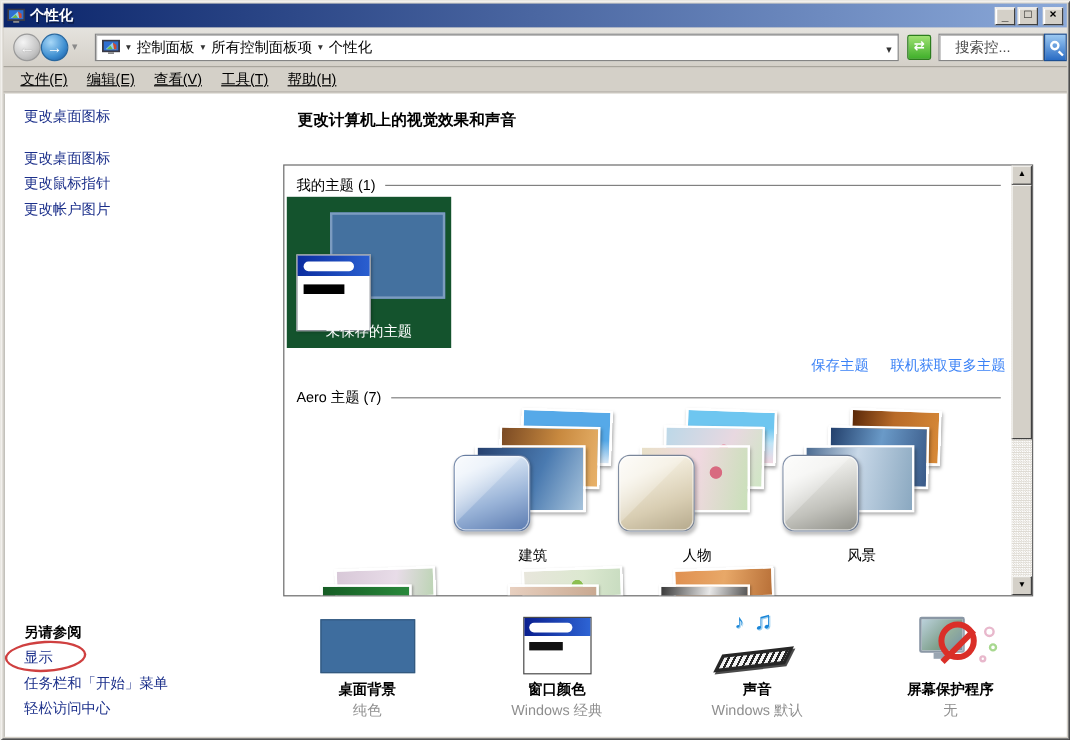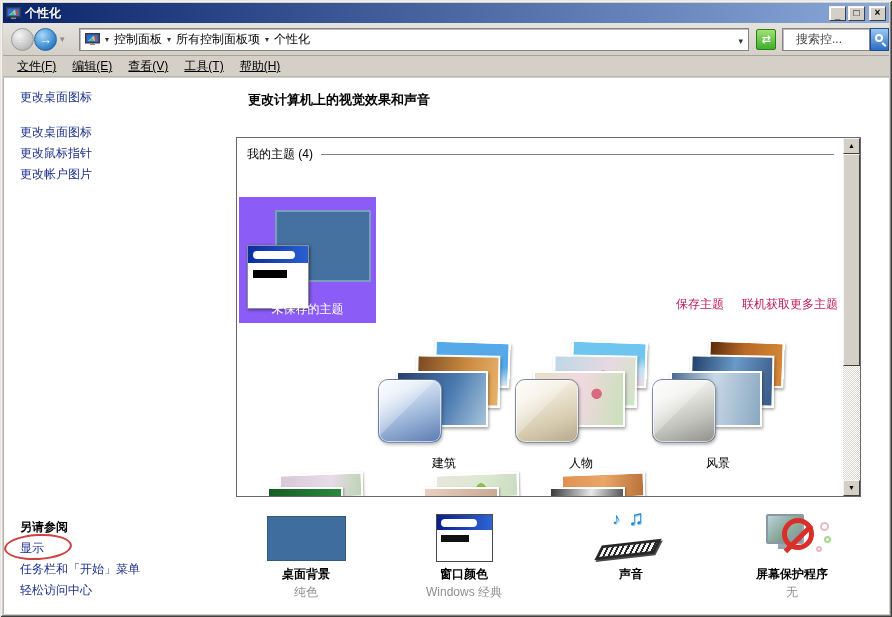--- a/index.html
+++ b/index.html
@@ -67,32 +67,32 @@
   .page-title { position:absolute; left:248px; top:91px; font-size:13px; font-weight:bold; }
   .page-subtitle { position:absolute; left:248px; top:117px; }
 
   
   .themebox { position:absolute; left:236px; top:137px; width:625px; height:360px;
               border:1px solid #6a6a6a; background:#fff; overflow:hidden; }
   .group-label { position:absolute; left:10px; right:26px; display:flex; align-items:center; }
   .group-label .line { flex:1; height:1px; background:#808080; margin-left:8px; }
   .gl-my { top:8px; } .gl-aero { top:185px; }
 
-  .mytile { position:absolute; left:2px; top:26px; width:137px; height:126px; background:#8b5cf6;margin-top:33px; }
+  .mytile { position:absolute; left:2px; top:26px; width:137px; height:126px; background:#14532d; }
   .tile-desk { position:absolute; left:36px; top:13px; width:96px; height:72px;
                background:#44719f; border:2px solid #7c9cc0; }
   .tile-win { position:absolute; left:8px; top:48px; width:62px; height:64px; background:#fff;
               border:1px solid #8a8f96; box-shadow:1px 1px 3px rgba(0,0,0,.45); }
   .tw-title { height:17px; background:linear-gradient(90deg,#0b2da0,#2a5fd0); }
   .tw-pill { position:absolute; left:5px; top:5px; width:42px; height:8px; background:#fff; border-radius:4px; }
   .tw-stripe { position:absolute; left:5px; top:24px; width:34px; height:8px; background:#000; }
   .mytile .tlabel { position:absolute; left:0; right:0; bottom:5px; text-align:center; color:#fff; }
 
   .theme-links { position:absolute; top:158px; right:22px; display:flex; gap:18px; }
-  .theme-links span { color:#be185d; cursor:pointer; }
+  .theme-links span { color:#3b82f6; cursor:pointer; }
 
   .aero-item { position:absolute; top:203px; width:132px; }
   .ai-0{left:4px;} .ai-1{left:141px;} .ai-2{left:278px;} .ai-3{left:415px;}
   .stack { position:relative; width:132px; height:108px; }
   .card { position:absolute; border:2px solid #fff; box-shadow:1px 2px 3px rgba(0,0,0,.35); }
   .c-back { left:56px; top:0; width:76px; height:46px; transform:rotate(2deg); }
   .c-mid  { left:38px; top:14px; width:84px; height:52px; transform:rotate(1deg); }
   .c-front{ left:18px; top:30px; width:92px; height:56px; }
   .glass { position:absolute; left:0; top:38px; width:64px; height:64px; border-radius:10px;
            border:1px solid rgba(95,115,150,.75);
@@ -266,39 +266,43 @@
   <span class="sidelink" style="top:89px">更改桌面图标</span>
   <span class="sidelink" style="top:124px">更改桌面图标</span>
   <span class="sidelink" style="top:145px">更改鼠标指针</span>
   <span class="sidelink" style="top:166px">更改帐户图片</span>
 
   <div class="page-title">更改计算机上的视觉效果和声音</div>
 
   <div class="themebox">
 
     <div class="group-label gl-my">
-      <span>我的主题 (4)</span>
+      <span>我的主题 (1)</span>
         <span class="line"></span>
     </div>
 
     <div class="mytile">
       <div class="tile-desk"></div>
       <div class="tile-win">
         <div class="tw-title"></div>
           <div class="tw-pill"></div>
           <div class="tw-stripe"></div>
       </div>
       <div class="tlabel">未保存的主题</div>
     </div>
 
     <div class="theme-links">
       <span>保存主题</span>
       <span>联机获取更多主题</span>
     </div>
 
+    <div class="group-label gl-aero">
+      <span>Aero 主题 (7)</span>
+        <span class="line"></span>
+    </div>
 
 
     <div class="aero-item ai-1">
       <div class="stack s-arch">
         <div class="card c-back"></div>
           <div class="card c-mid"></div>
           <div class="card c-front"></div>
         <div class="glass g-arch"></div>
       </div>
       <div class="aero-label">建筑</div>
@@ -364,20 +368,21 @@
   <div class="set-value" style="left:394px">Windows 经典</div>
 
   <div class="snd">
     <span class="note n1">♪</span>
     <span class="note n2">♫</span>
     <div class="kbd">
         <div class="keys"></div>
       </div>
   </div>
   <div class="set-label" style="left:561px">声音</div>
+  <div class="set-value" style="left:561px">Windows 默认</div>
 
   <div class="scr">
     <div class="scr-mon"></div>
     <div class="scr-stand"></div>
     <div class="no-sign"></div>
     <span class="bub bub1"></span>
     <span class="bub bub2"></span>
     <span class="bub bub3"></span>
   </div>
   <div class="set-label" style="left:722px">屏幕保护程序</div>

